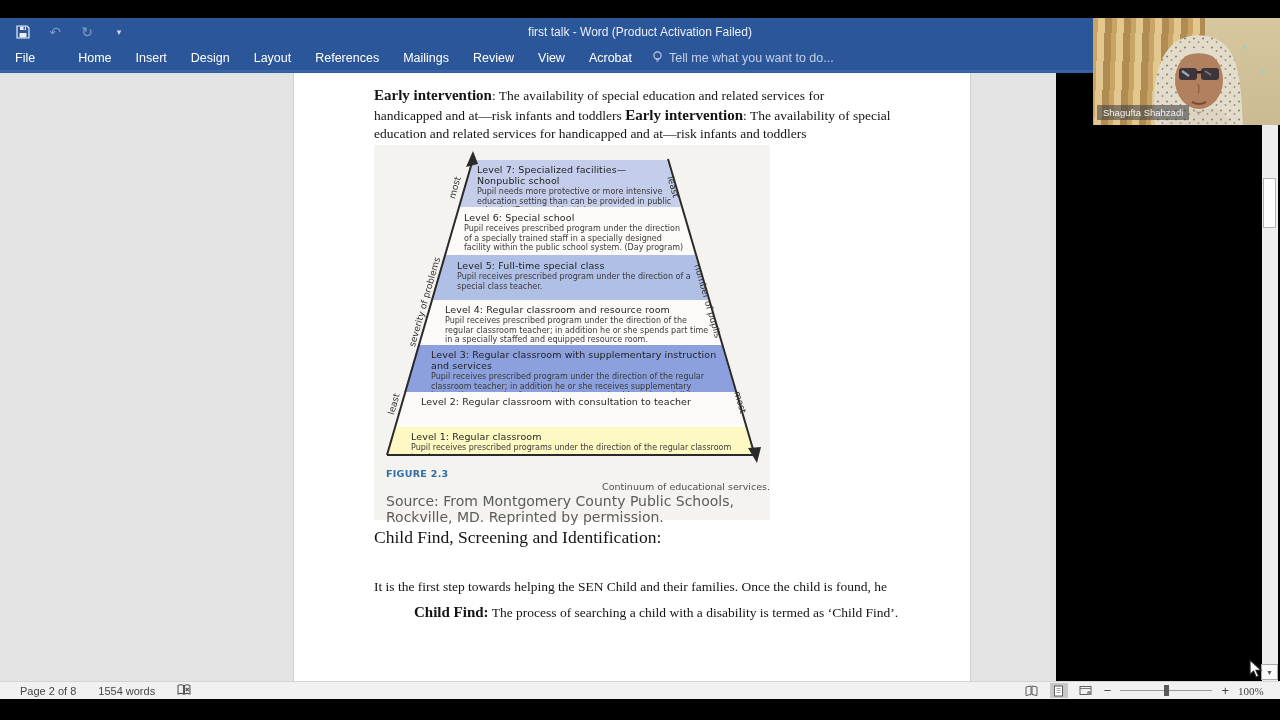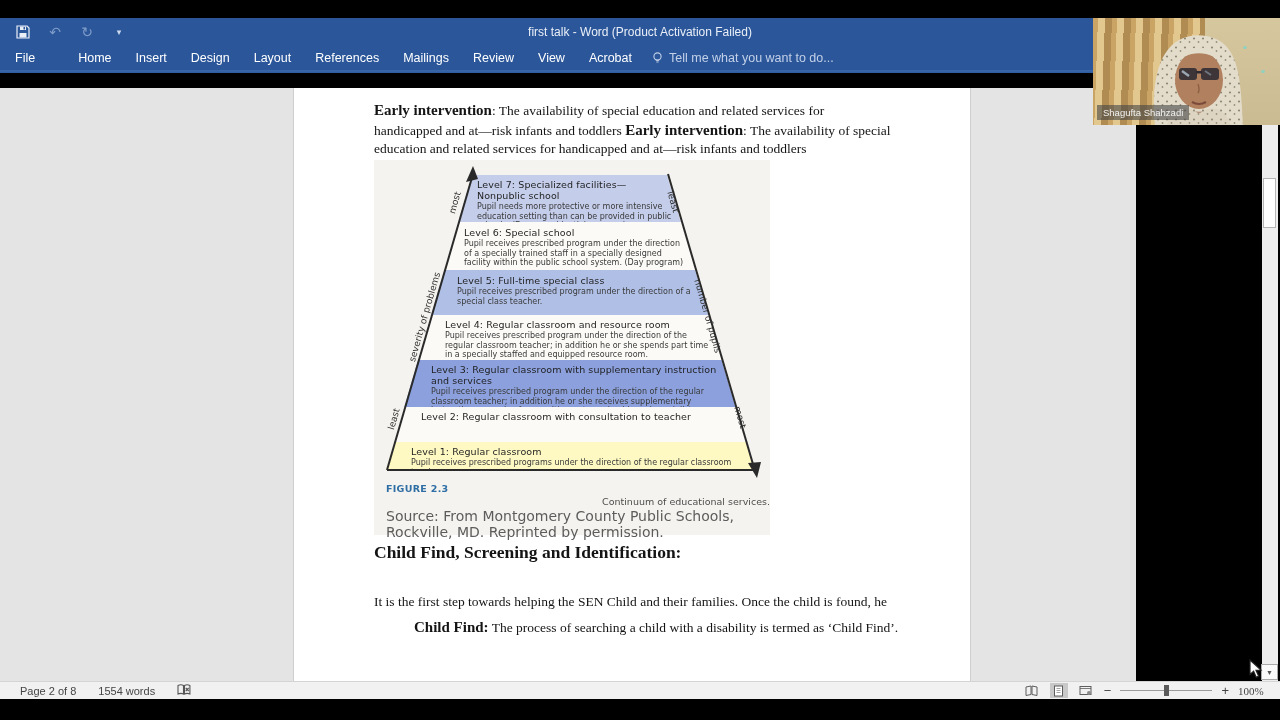--- a/index.html
+++ b/index.html
@@ -26,33 +26,33 @@
   #ribbon {
     position:absolute; left:0; top:46px; width:1280px; height:24px;
     background:#2b579a; display:flex; align-items:center; color:#fff; font-size:12.5px;
   }
   #ribbon-edge {
     position:absolute; left:0; top:70px; width:1280px; height:3px;
     background:linear-gradient(#3a69ab,#2f5c9e);
   }
   .tab { padding:3px 12px; cursor:default; white-space:nowrap; }
   .tab-file { padding:3px 13px; margin-left:2px; }
-  #tellme { display:flex; align-items:center; gap:6px; margin-left:8px; color:#c3d0e8; }
+  #tellme { display:flex; gap:6px; margin-left:8px; color:#c3d0e8; }
   
   #docarea {
-    position:absolute; left:0; top:73px; width:1136px; height:608px; background:#e4e4e4;margin-top:15px;
+    position:absolute; left:0; top:73px; width:1056px; height:608px; background:#e4e4e4;
   }
   #page {
     position:absolute; left:293px; top:0; width:678px; height:608px; background:#ffffff;
     border-left:1px solid #cfcfcf; border-right:1px solid #cfcfcf;
     font-family:"Liberation Serif", serif; color:#141414;
   }
   #para1 { position:absolute; left:80px; top:13px; width:530px; font-size:13.5px; line-height:18.5px; }
   .lead { font-weight:bold; font-size:15px; }
-  #heading1 { position:absolute; left:80px; top:454px; font-size:17.5px; font-weight:bold; }
+  #heading1 { position:absolute; left:80px; top:454px; font-size:17.5px; font-weight:normal; }
   #para2 { position:absolute; left:80px; top:502px; width:530px; font-size:13.5px; line-height:24.5px; }
   #para2 .indent { display:inline-block; width:40px; }
   
   #figure {
     position:absolute; left:80px; top:72px; width:396px; height:375px;
     background:#f4f3ef; font-family:"DejaVu Sans", sans-serif;
   }
   #funnel {
     position:absolute; left:12px; top:15px; width:368px; height:295px;
     clip-path:polygon(86px 0, 281px 0, 100% 100%, 0 100%);

